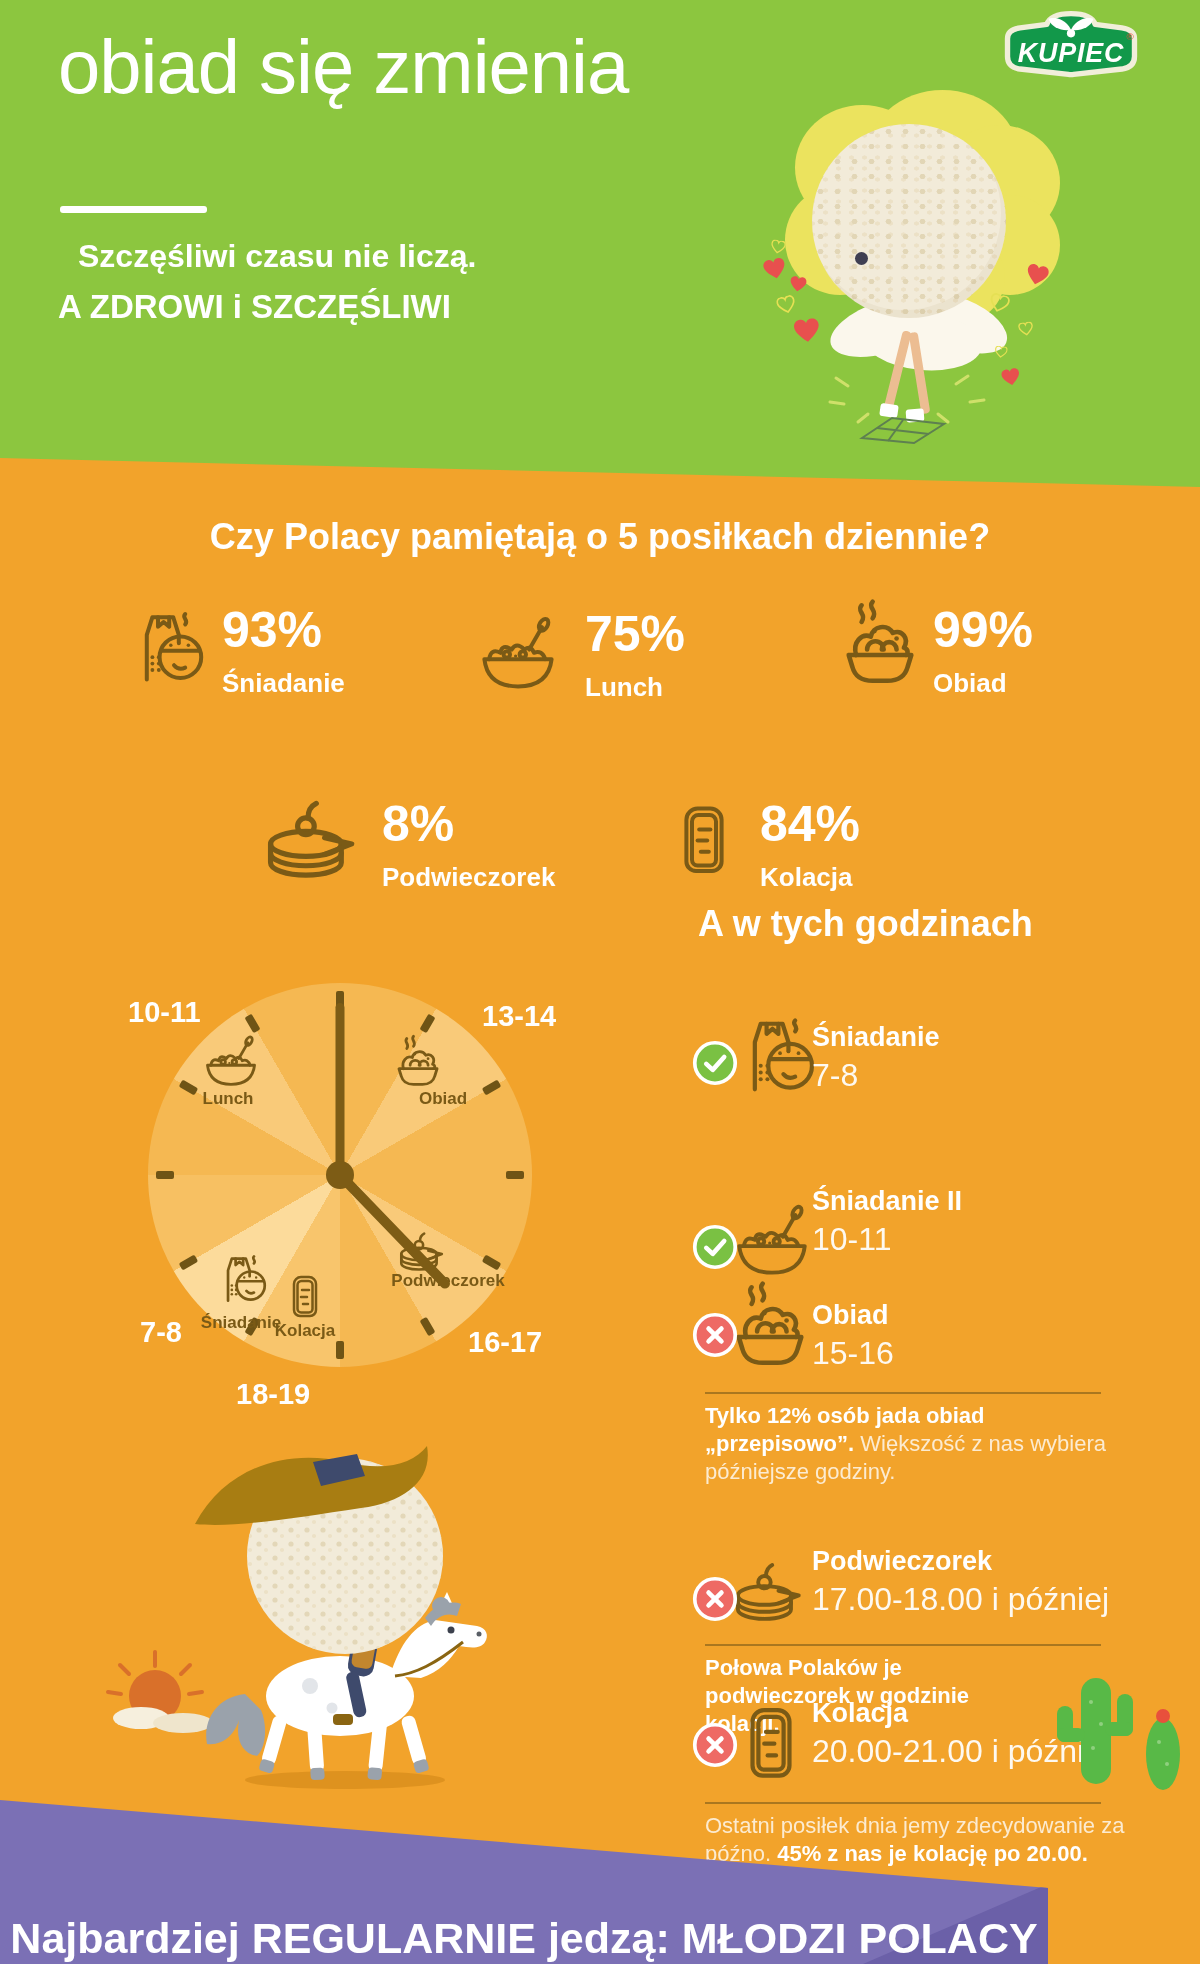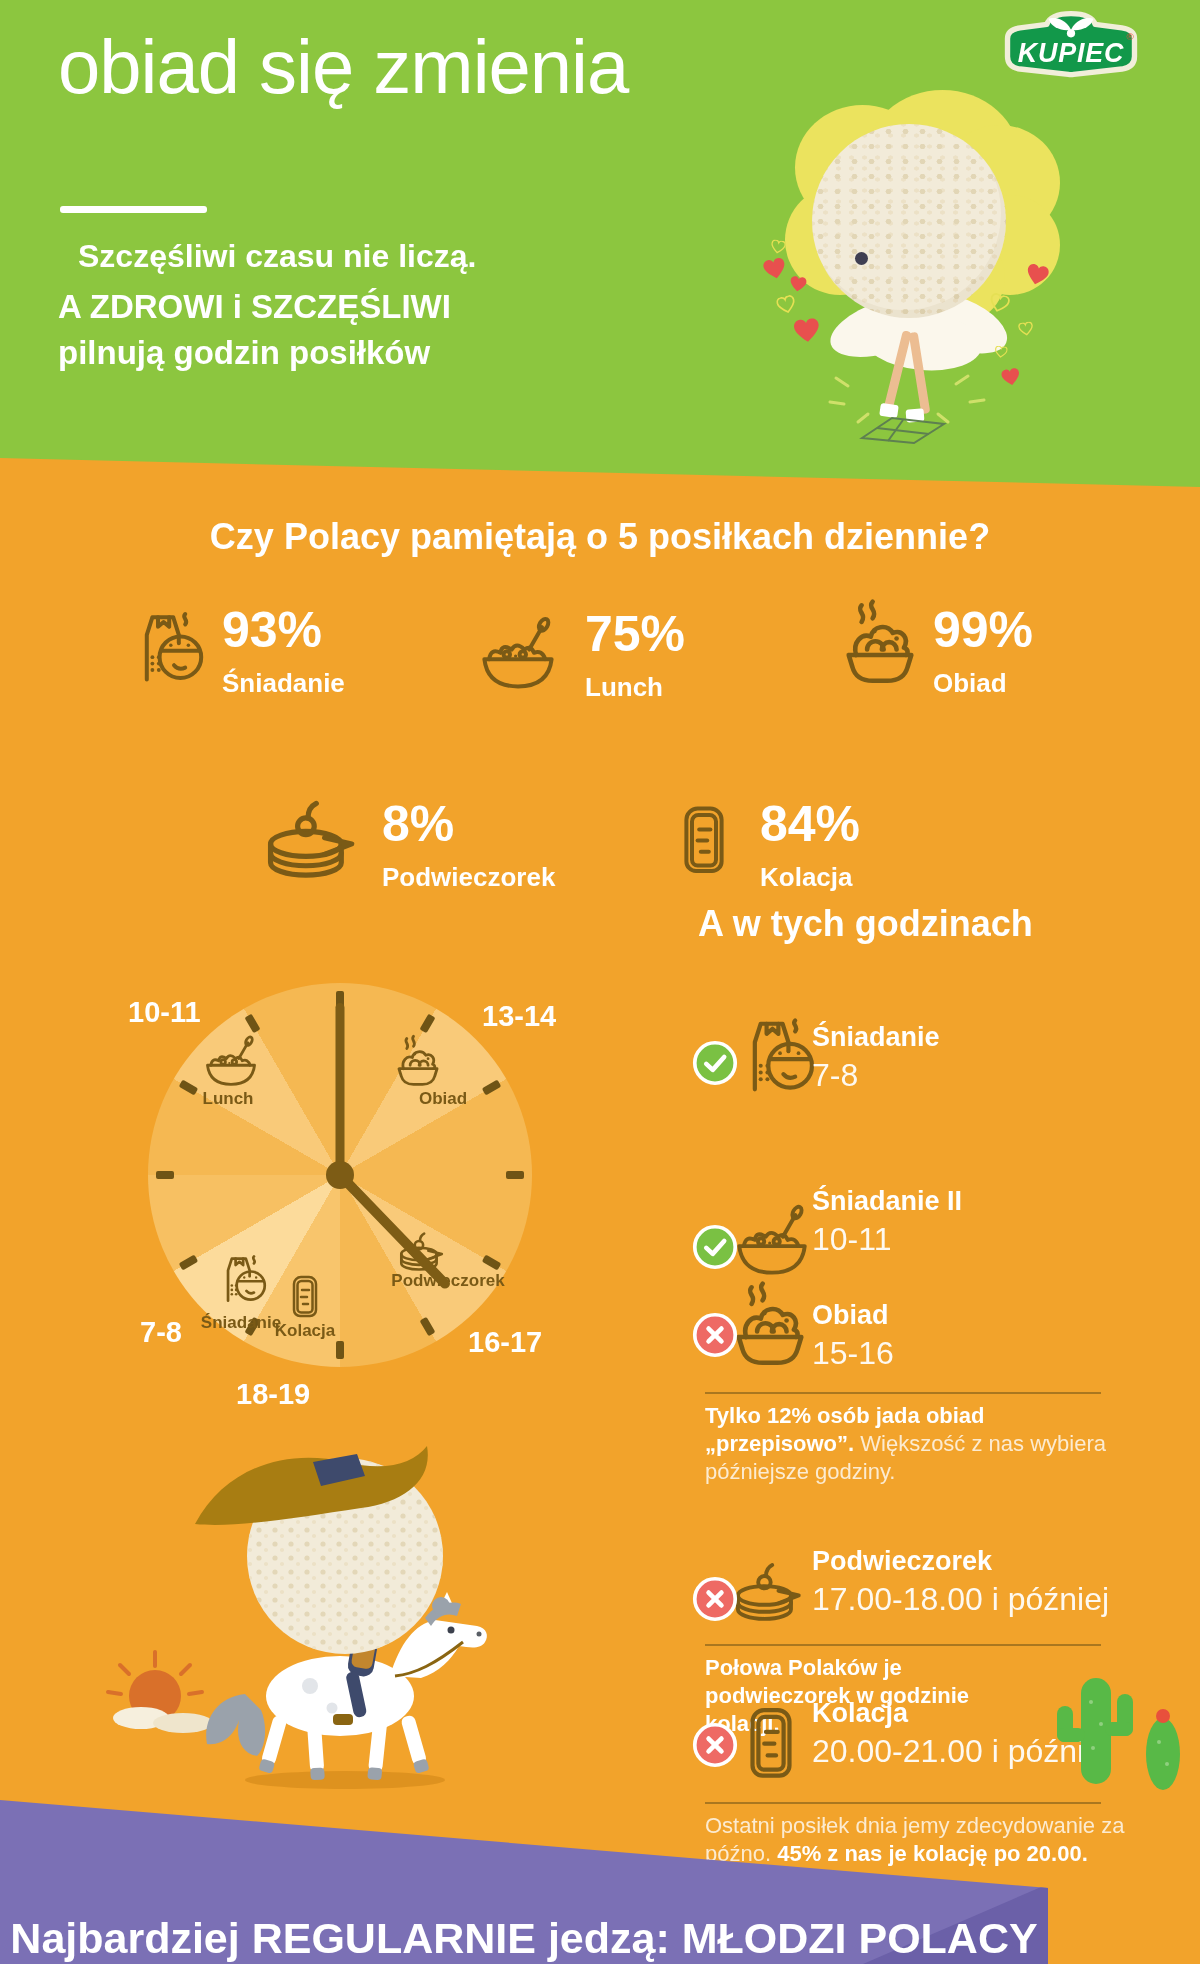--- a/index.html
+++ b/index.html
@@ -241,21 +241,20 @@
     <svg class="heart h-line" style="left:994px;top:346px;transform:rotate(6deg)" width="14" height="13" viewBox="0 0 100 100">
         <use href="#i-heart" fill="none" stroke="currentColor" stroke-width="9"></use>
       </svg>
 
     <div class="page-title">
       <div>obiad się zmienia</div>
     </div>
     <div class="title-rule"></div>
     <div class="sub-light">Szczęśliwi czasu nie liczą.</div>
     <div class="sub-bold1">A ZDROWI i SZCZĘŚLIWI</div>
-    <div class="sub-bold2">pilnują godzin posiłków</div>
 
     <svg class="logo" width="152" height="72" viewBox="0 0 170 80">
       <path d="M14 34 Q14 24 28 22 L58 18 Q62 6 85 6 Q108 6 112 18 L142 22 Q156 24 156 34 L156 54 Q156 66 142 68 L88 74 Q85 74.5 82 74 L28 68 Q14 66 14 54 Z" fill="#12984a" stroke="#f1eeda" stroke-width="6" stroke-linejoin="round"></path>
       <g fill="#fff">
         <path d="M85 24 C78 10 64 10 60 12 C63 22 76 26 85 24 Z"></path>
         <path d="M85 24 C92 10 106 10 110 12 C107 22 94 26 85 24 Z"></path>
         <circle cx="85" cy="28" r="4.6"></circle>
       </g>
       <text x="85" y="60" text-anchor="middle" font-size="30" font-weight="800" font-style="italic" fill="#fff" letter-spacing="1" font-family="Liberation Sans, DejaVu Sans, sans-serif">KUPIEC</text>
       <text x="147" y="36" font-size="11" fill="#e8503c">®</text>

